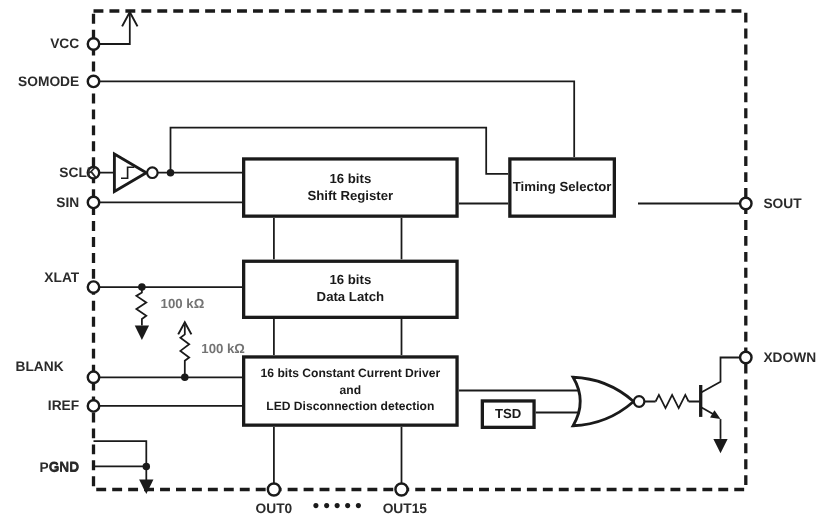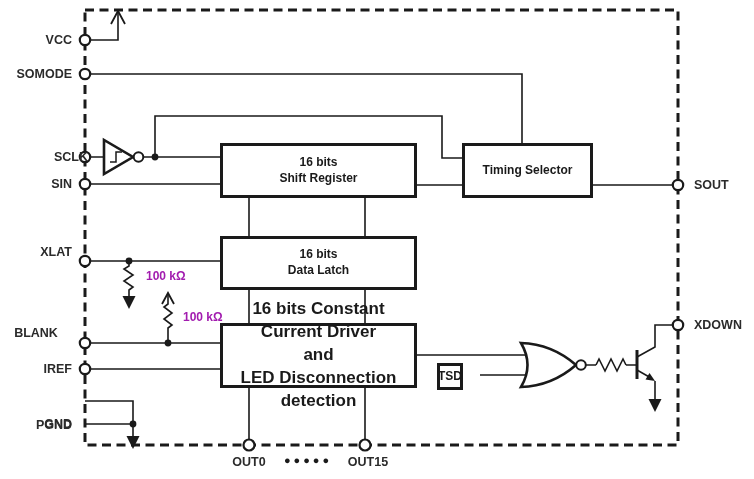--- a/index.html
+++ b/index.html
@@ -6,29 +6,29 @@
   #stage{
     position:relative;width:754px;height:479px;background:#ffffff;
     font-family:"Liberation Sans",sans-serif;overflow:hidden;
   }
   #wires{position:absolute;left:0;top:0;}
   .block{
     position:absolute;box-sizing:border-box;border:3px solid #1a1a1a;background:#fff;
     display:flex;align-items:center;justify-content:center;text-align:center;
     font-weight:bold;font-size:12px;line-height:1.3;color:#1a1a1a;white-space:pre-line;
   }
-  .block.small-text{font-size:17px;line-height:1.35;}
+  .block.small-text{font-size:11px;line-height:1.35;}
   .lbl{
     position:absolute;font-weight:bold;font-size:12.5px;color:#2b2b2b;
     white-space:nowrap;transform:translateY(-50%);text-align:right;
   }
   .lbl.right-align{left:0;width:72px;text-align:right;}
   .lbl.center{transform:translate(-50%,-50%);text-align:center;}
   .res-lbl{
-    position:absolute;font-weight:bold;font-size:12px;color:#a21caf;
+    position:absolute;font-weight:bold;font-size:12px;color:#737373;
     white-space:nowrap;transform:translateY(-50%);
   }
   .dots{
     position:absolute;transform:translate(-50%,-50%);color:#1a1a1a;
     font-size:11px;letter-spacing:3px;font-weight:bold;
   }
 </style>
 </head>
 <body>
 
@@ -119,36 +119,36 @@
       <circle cx="249" cy="445" r="5.5"></circle>
       <circle cx="365" cy="445" r="5.5"></circle>
     </g>
   </svg>
 
   <div class="block" style="left:220px;top:143px;width:197px;height:55px;">
     <span>16 bits
 Shift Register</span>
   </div>
 
-  <div class="block" style="left:462px;top:143px;width:131px;height:55px;">
+  <div class="block" style="left:462px;top:143px;width:98px;height:55px;">
     <span>Timing Selector</span>
   </div>
 
   <div class="block" style="left:220px;top:236px;width:197px;height:54px;">
     <span>16 bits
 Data Latch</span>
   </div>
 
   <div class="block small-text" style="left:220px;top:323px;width:197px;height:65px;">
     <span>16 bits Constant Current Driver
 and
 LED Disconnection detection</span>
   </div>
 
-  <div class="block" style="left:437px;top:363px;width:26px;height:27px;">
+  <div class="block" style="left:437px;top:363px;width:50px;height:27px;">
     <span>TSD</span>
   </div>
 
   <div class="lbl right-align" style="top:40px;">VCC</div>
   <div class="lbl right-align" style="top:74px;">SOMODE</div>
   <div class="lbl right-align" style="top:157px;padding-left:16px;">SCLK</div>
   <div class="lbl right-align" style="top:184px;">SIN</div>
   <div class="lbl right-align" style="top:252px;">XLAT</div>
   <div class="lbl right-align" style="top:333px;text-align:center;">BLANK</div>
   <div class="lbl right-align" style="top:369px;">IREF</div>

